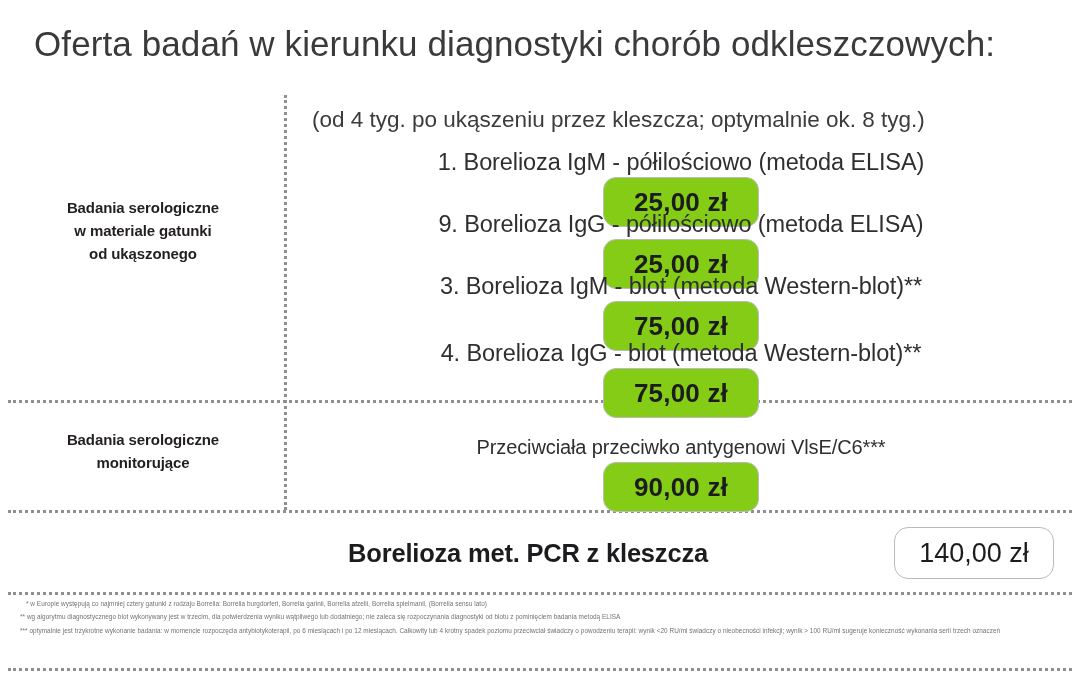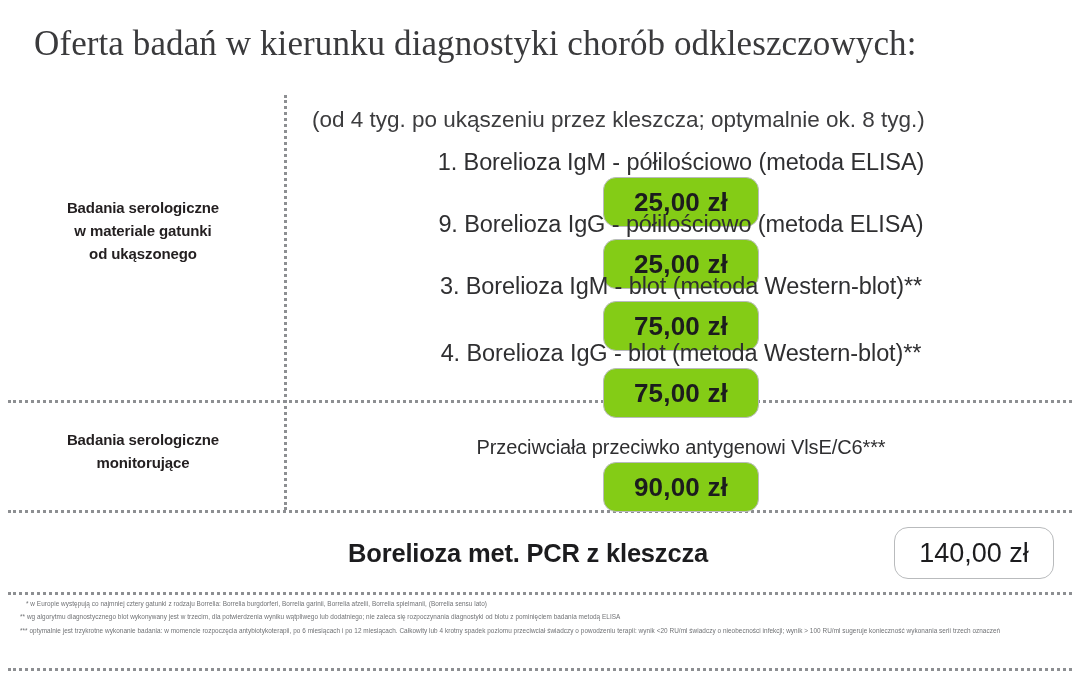--- a/index.html
+++ b/index.html
@@ -21,21 +21,21 @@
     width: 1080px;
     height: 694px;
   }
 
   
   .title {
     position: absolute;
     left: 34px;
     top: 22px;
     width: 1020px;
-    font-family: Liberation Serif, serif;
+    font-family: Liberation Sans, sans-serif;
     font-size: 35px;
     line-height: 44px;
     letter-spacing: 0.1px;
     color: #3a3a3c;
     white-space: nowrap;
   }
 
   
   .hrule {
     position: absolute;

